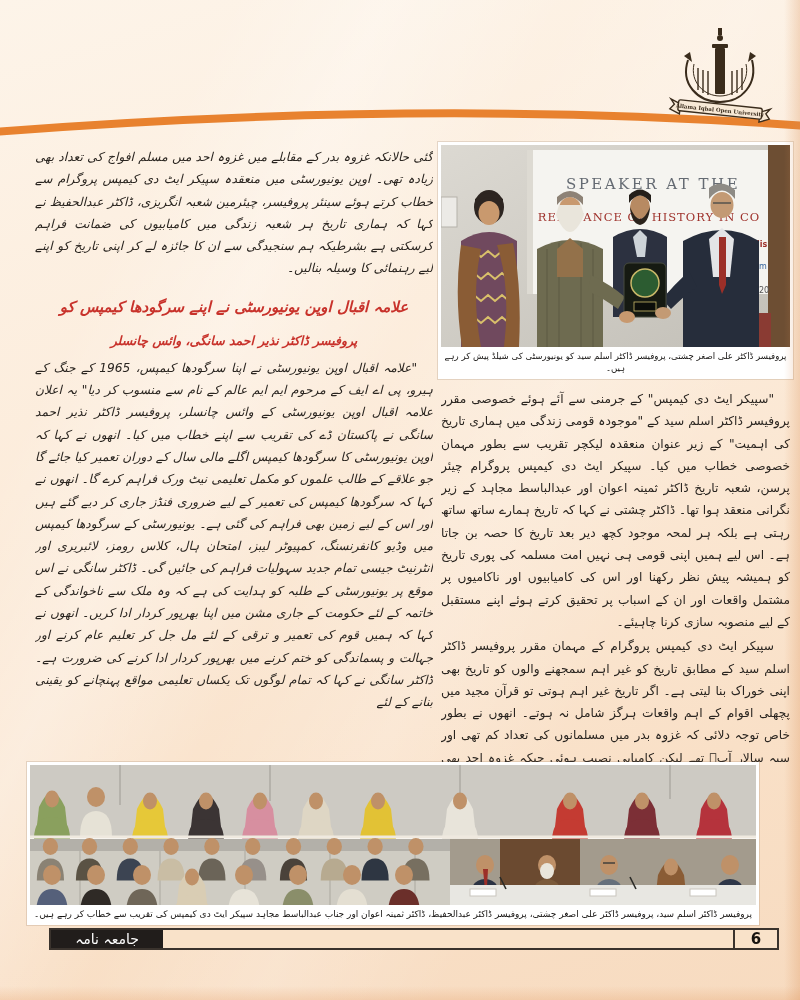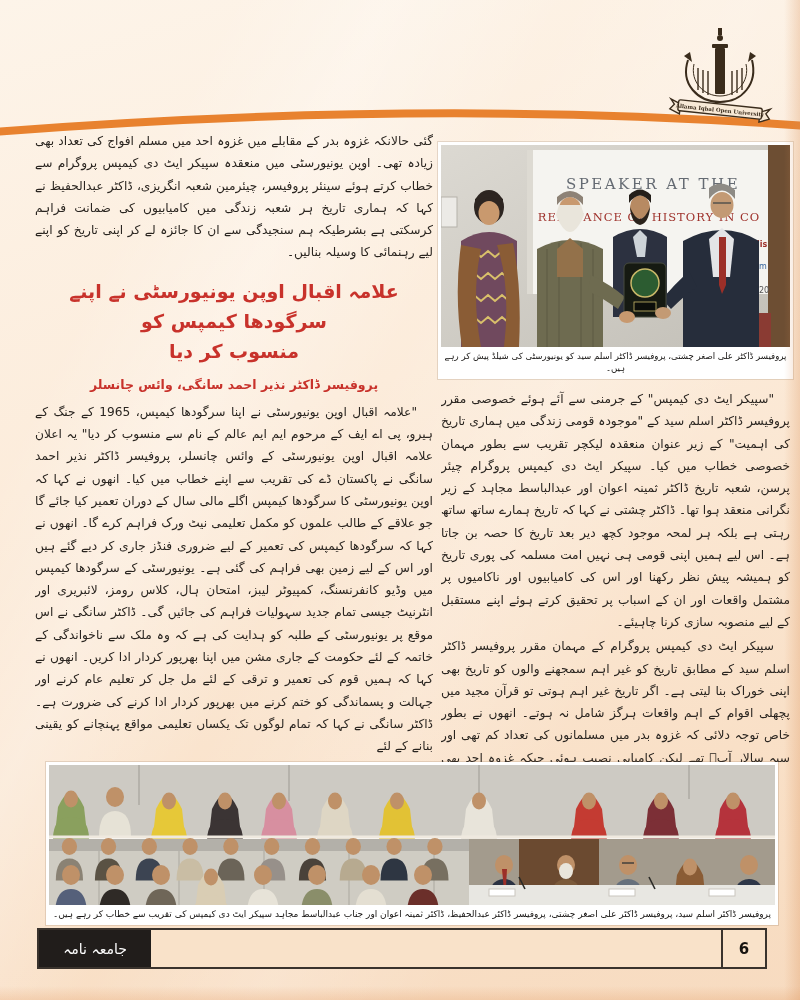--- a/index.html
+++ b/index.html
@@ -8,34 +8,34 @@
     background:linear-gradient(163deg,#fdf4e9 0%,#fcecdb 40%,#f9e0c7 78%,#f7dbc0 100%);}
   .streaks{position:absolute;inset:0;pointer-events:none;
     background:linear-gradient(116deg,rgba(255,255,255,0) 18%,rgba(255,255,255,.30) 30%,rgba(255,255,255,0) 44%,rgba(255,255,255,.18) 58%,rgba(255,255,255,0) 72%);}
   .edge{position:absolute;top:0;right:0;bottom:0;width:16px;pointer-events:none;
     background:linear-gradient(to left,rgba(216,140,82,.28),rgba(216,140,82,0));}
   .edge-b{position:absolute;left:0;right:0;bottom:0;height:14px;pointer-events:none;
     background:linear-gradient(to top,rgba(224,150,92,.25),rgba(224,150,92,0));}
   .swoosh{position:absolute;left:0;top:0;}
   .logo{position:absolute;left:664px;top:26px;}
   .col{direction:rtl;color:#2a2520;}
-  .col-left{position:absolute;left:35px;top:130px;width:398px;height:632px;overflow:hidden;}
+  .col-left{position:absolute;left:35px;top:146px;width:398px;height:632px;overflow:hidden;font-style:italic;}
   .col-right{position:absolute;left:441px;top:388px;width:349px;height:374px;overflow:hidden;}
   .intro,.bodytext{font-size:12.2px;line-height:22.3px;text-align:justify;margin:0;}
   .bodytext.indent{text-indent:16px;}
-  .headline{margin:12px 2px 0;text-align:center;font-weight:bold;font-size:19px;line-height:30px;color:#c8322b;}
+  .headline{margin:12px 2px 0;text-align:center;font-weight:bold;font-size:15px;line-height:30px;color:#c8322b;}
   .subhead{margin:11px 0 9px;text-align:center;font-weight:bold;font-size:12.5px;color:#c8322b;}
   .photo-box{position:absolute;background:#ffffff;padding:3px;box-shadow:0 0 0 1px rgba(120,90,60,.18);}
   .photo-top{left:438px;top:142px;width:349px;}
-  .photo-bottom{left:46px;top:762px;width:726px;}
+  .photo-bottom{left:27px;top:762px;width:726px;}
   .photo-box svg{display:block;}
   .caption{direction:rtl;background:#ffffff;color:#141210;text-align:center;padding:3px 2px 2px;line-height:12px;}
   .caption-top{font-size:8.6px;}
   .caption-bottom{font-size:9px;}
-  .footer{position:absolute;left:37px;top:928px;width:730px;height:41px;display:flex;
+  .footer{position:absolute;left:49px;top:928px;width:730px;height:22px;display:flex;
     border:2px solid #3a332d;box-sizing:border-box;background:#f9e2c9;gap:11px;}
   .footer-title{width:112px;background:#211d1b;color:#fff;display:flex;align-items:center;justify-content:center;
     font-size:14px;direction:rtl;}
   .footer-bar{flex:1;}
   .footer-num{width:42px;border-left:2px solid #3a332d;display:flex;align-items:center;justify-content:center;
     font-weight:bold;font-size:15px;color:#17130f;}
   p{margin:0 0 0 0;}
   .rp{margin-top:2px;}
 </style>
 </head>
@@ -74,21 +74,20 @@
       <path d="M106,78 l-10,4 0,10 10,-4 -4,-5 z" fill="#F7E9D6" stroke="#3A2C1C" stroke-width="1.4"></path>
       <rect x="14" y="78" width="84" height="11" rx="2" fill="#F7E9D6" stroke="#3A2C1C" stroke-width="1.4"></rect>
       <text x="56" y="86" text-anchor="middle" font-size="5.4" fill="#3A2C1C" font-family="'DejaVu Serif',serif" font-weight="bold">Allama Iqbal Open University</text>
     </g>
   </svg>
 
   <div class="col col-left">
     <p class="intro">گئی حالانکہ غزوہ بدر کے مقابلے میں غزوہ احد میں مسلم افواج کی تعداد بھی زیادہ تھی۔ اوپن یونیورسٹی میں منعقدہ سپیکر ایٹ دی کیمپس پروگرام سے خطاب کرتے ہوئے سینئر پروفیسر، چیئرمین شعبہ انگریزی، ڈاکٹر عبدالحفیظ نے کہا کہ ہماری تاریخ ہر شعبہ زندگی میں کامیابیوں کی ضمانت فراہم کرسکتی ہے بشرطیکہ ہم سنجیدگی سے ان کا جائزہ لے کر اپنی تاریخ کو اپنے لیے رہنمائی کا وسیلہ بنالیں۔</p>
     <div class="headline">
       <div>علامہ اقبال اوپن یونیورسٹی نے اپنے سرگودھا کیمپس کو</div>
-      <div>منسوب کر دیا</div>
     </div>
     <div class="subhead">پروفیسر ڈاکٹر نذیر احمد سانگی، وائس چانسلر</div>
     <p class="bodytext indent">"علامہ اقبال اوپن یونیورسٹی نے اپنا سرگودھا کیمپس، 1965 کے جنگ کے ہیرو، پی اے ایف کے مرحوم ایم ایم عالم کے نام سے منسوب کر دیا" یہ اعلان علامہ اقبال اوپن یونیورسٹی کے وائس چانسلر، پروفیسر ڈاکٹر نذیر احمد سانگی نے پاکستان ڈے کی تقریب سے اپنے خطاب میں کیا۔ انھوں نے کہا کہ اوپن یونیورسٹی کا سرگودھا کیمپس اگلے مالی سال کے دوران تعمیر کیا جائے گا جو علاقے کے طالب علموں کو مکمل تعلیمی نیٹ ورک فراہم کرے گا۔ انھوں نے کہا کہ سرگودھا کیمپس کی تعمیر کے لیے ضروری فنڈز جاری کر دیے گئے ہیں اور اس کے لیے زمین بھی فراہم کی گئی ہے۔ یونیورسٹی کے سرگودھا کیمپس میں وڈیو کانفرنسنگ، کمپیوٹر لیبز، امتحان ہال، کلاس رومز، لائبریری اور انٹرنیٹ جیسی تمام جدید سہولیات فراہم کی جائیں گی۔ ڈاکٹر سانگی نے اس موقع پر یونیورسٹی کے طلبہ کو ہدایت کی ہے کہ وہ ملک سے ناخواندگی کے خاتمہ کے لئے حکومت کے جاری مشن میں اپنا بھرپور کردار ادا کریں۔ انھوں نے کہا کہ ہمیں قوم کی تعمیر و ترقی کے لئے مل جل کر تعلیم عام کرنے اور جہالت و پسماندگی کو ختم کرنے میں بھرپور کردار ادا کرنے کی ضرورت ہے۔ ڈاکٹر سانگی نے کہا کہ تمام لوگوں تک یکساں تعلیمی مواقع پہنچانے کو یقینی بنانے کے لئے</p>
   </div>
 
   <div class="photo-box photo-top">
     <svg width="349" height="202" viewBox="0 0 349 202">
       <defs>
         <linearGradient id="wallg" x1="0" y1="0" x2="1" y2="1">
           <stop offset="0" stop-color="#dcd9d2"></stop>

